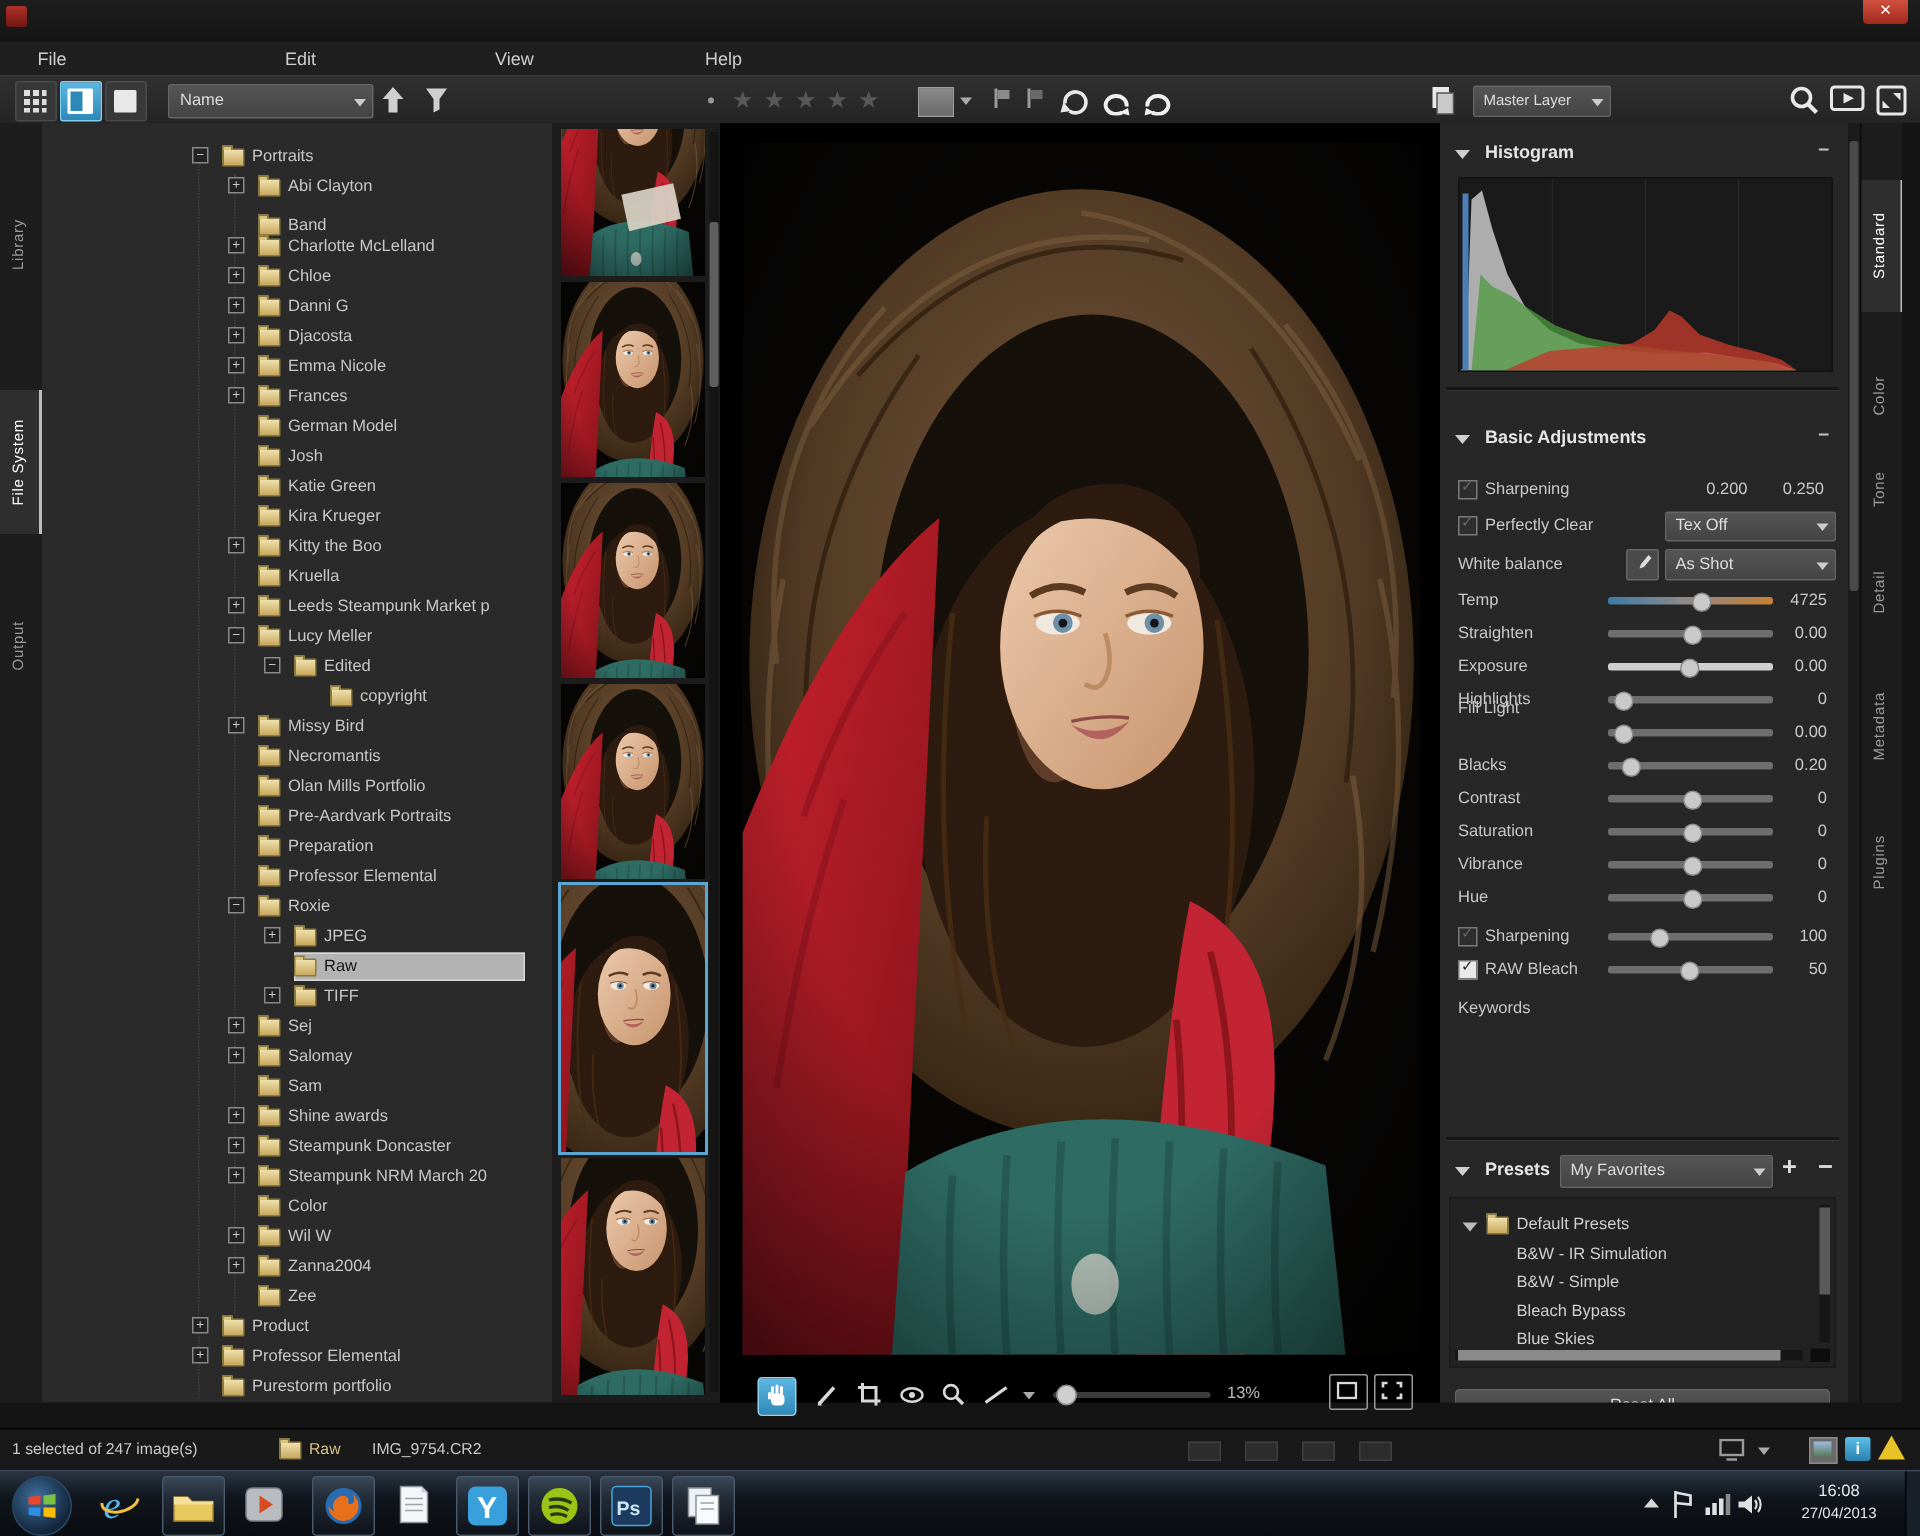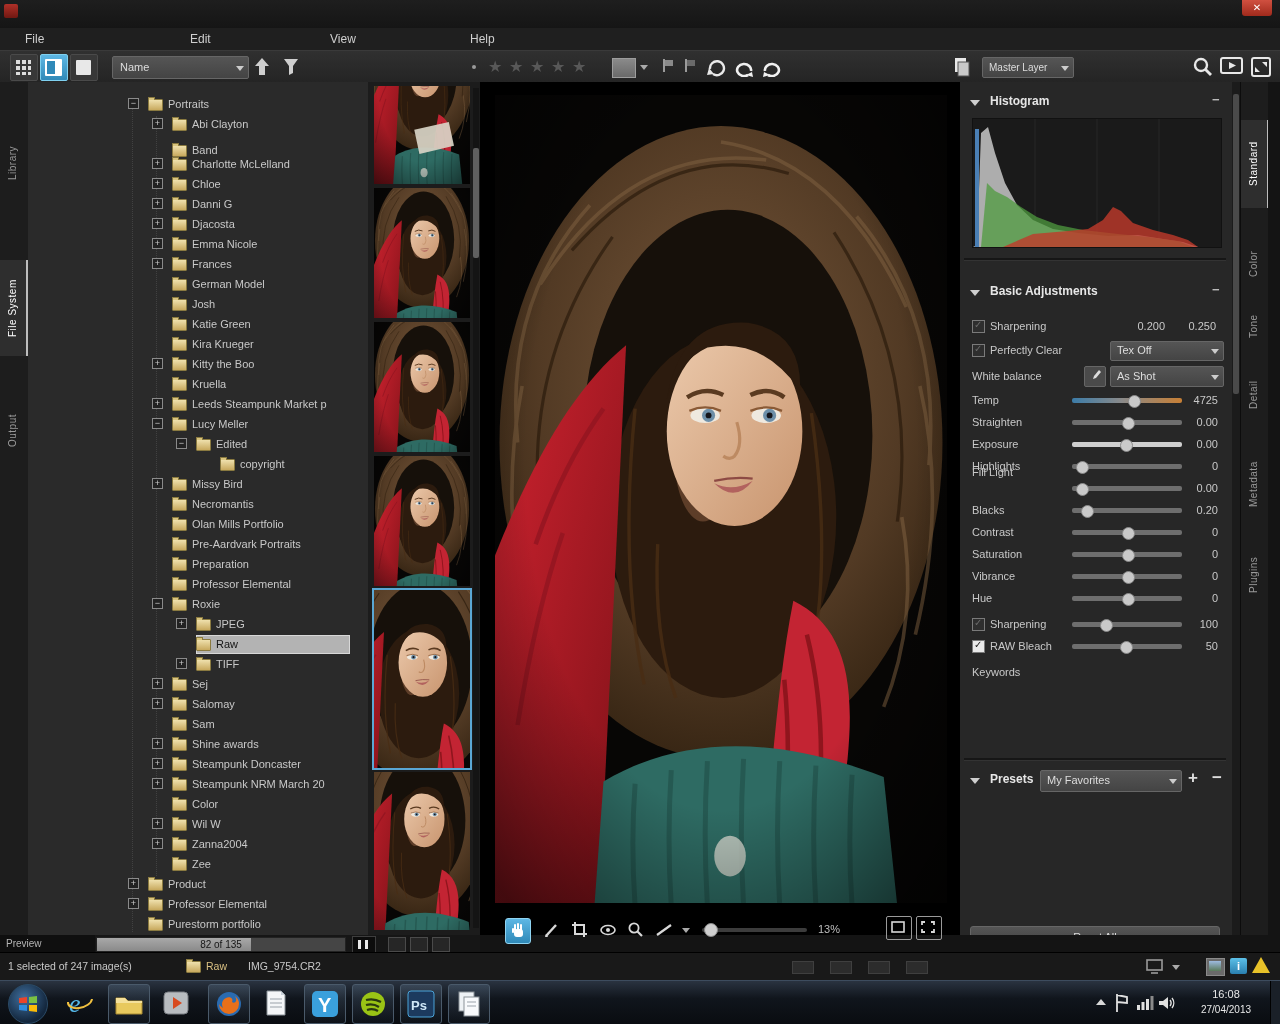--- a/index.html
+++ b/index.html
@@ -673,50 +673,54 @@
       </div>
     <div class="adj-label" style="left:12px;top:584px">Keywords</div>
 
     <div class="abs divline" style="top:676px"></div>
 
     <div class="abs pcaret" style="left:10px;top:696px"></div>
     <div class="abs ph" style="left:30px;top:690px">Presets</div>
     <div class="abs dd" style="left:80px;top:688px;width:134px;height:20px;line-height:19px;padding-left:6px"><span>My Favorites</span><span class="cap"></span></div>
     <div class="abs" style="left:228px;top:686px;color:#ddd;font-size:17px;font-weight:bold">+</div>
     <div class="abs" style="left:252px;top:686px;color:#ddd;font-size:17px;font-weight:bold">−</div>
+    <div id="presetbox" class="abs">
+      <div class="abs pcaret" style="left:8px;top:16px;border-top-color:#bbb"></div>
+      <div class="folder" style="left:24px;top:12px"></div>
+      <div class="preset-label" style="left:44px;top:11px">Default Presets</div>
+      <div id="preset-items">
+          <div class="preset-label" style="left: 44px; top: 31px;">B&amp;W - IR Simulation</div>
+          <div class="preset-label" style="left: 44px; top: 50px;">B&amp;W - Simple</div>
+          <div class="preset-label" style="left: 44px; top: 69px;">Bleach Bypass</div>
+          <div class="preset-label" style="left: 44px; top: 88px;">Blue Skies</div>
+        </div>
+      <div class="abs" style="left:246px;top:4px;width:7px;height:92px;background:#161616">
+          <div style="position:absolute;left:0;top:2px;width:7px;height:58px;background:#5a5a5a"></div>
+        </div>
+      <div class="abs" style="left:3px;top:101px;width:232px;height:7px;background:#161616">
+          <div style="position:absolute;left:2px;top:0;width:215px;height:7px;background:#8a8a8a"></div>
+        </div>
+      <div class="abs" style="left:240px;top:100px;width:13px;height:9px;background:#0d0d0d"></div>
+    </div>
     <div id="reset-btn" class="abs">Reset All</div>
   </div>
 
   <div id="rscroll" class="abs">
       <div class="thumb"></div>
     </div>
   <div id="rtabs" class="abs">
       <div class="abs vtab active" style="top: 38px; height: 88px; line-height: 26px;">Standard</div>
       <div class="abs vtab" style="top: 158px; height: 48px; line-height: 26px;">Color</div>
       <div class="abs vtab" style="top: 222px; height: 44px; line-height: 26px;">Tone</div>
       <div class="abs vtab" style="top: 286px; height: 54px; line-height: 26px;">Detail</div>
       <div class="abs vtab" style="top: 364px; height: 76px; line-height: 26px;">Metadata</div>
       <div class="abs vtab" style="top: 462px; height: 62px; line-height: 26px;">Plugins</div>
     </div>
   <div id="redge" class="abs"></div>
 
-  <div id="progrow" class="abs">
-    <div id="prog-label" class="abs">Preview</div>
-    <div id="prog-track" class="abs">
-      <div id="prog-fill"></div>
-      <div id="prog-text">82 of 135</div>
-    </div>
-    <div id="pause-btn" class="abs">
-        <i style="left:5px"></i>
-        <i style="left:12px"></i>
-      </div>
-    <div class="abs strip-mini" style="left:388px"></div>
-    <div class="abs strip-mini" style="left:410px"></div>
-    <div class="abs strip-mini" style="left:432px"></div>
-  </div>
 
   <div id="statusrow" class="abs">
     <div class="abs txt" style="left:8px;top:7px;font-size:10.5px">1 selected of 247 image(s)</div>
     <div class="folder" style="left:186px;top:8px"></div>
     <div class="abs" style="left:206px;top:7px;color:#d9c083;font-size:10.5px">Raw</div>
     <div class="abs txt" style="left:248px;top:7px;font-size:10.5px">IMG_9754.CR2</div>
     <div class="abs stepper" style="left:792px"></div>
     <div class="abs stepper" style="left:830px"></div>
     <div class="abs stepper" style="left:868px"></div>
     <div class="abs stepper" style="left:906px"></div>

